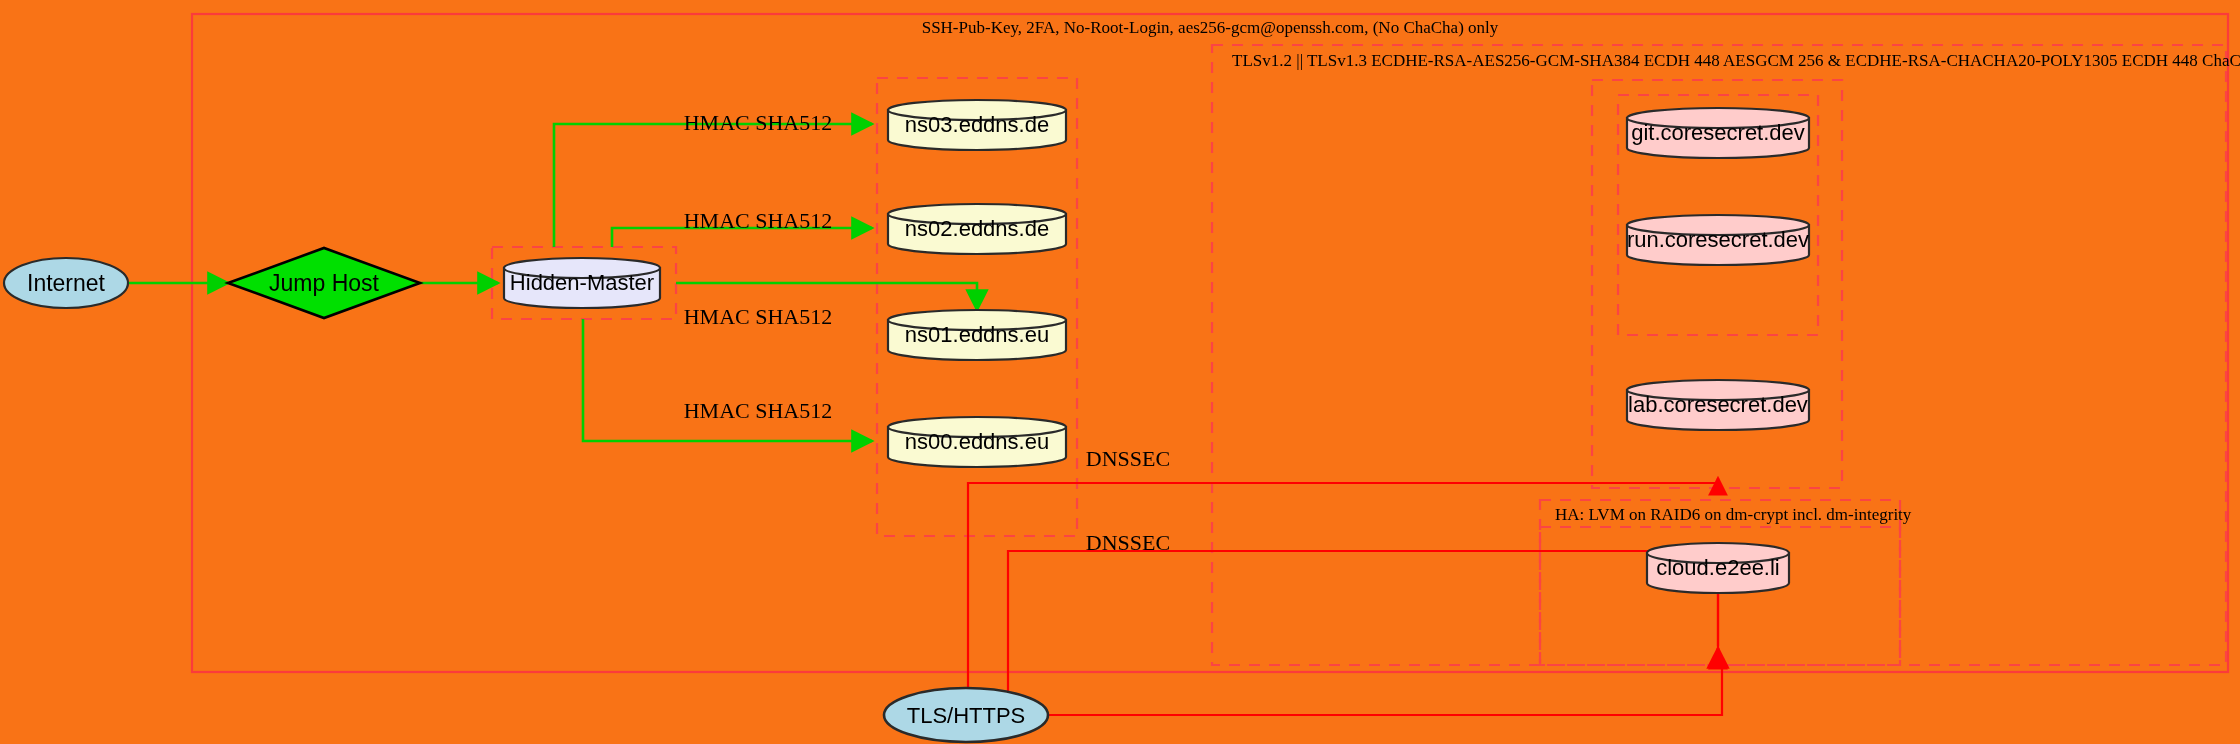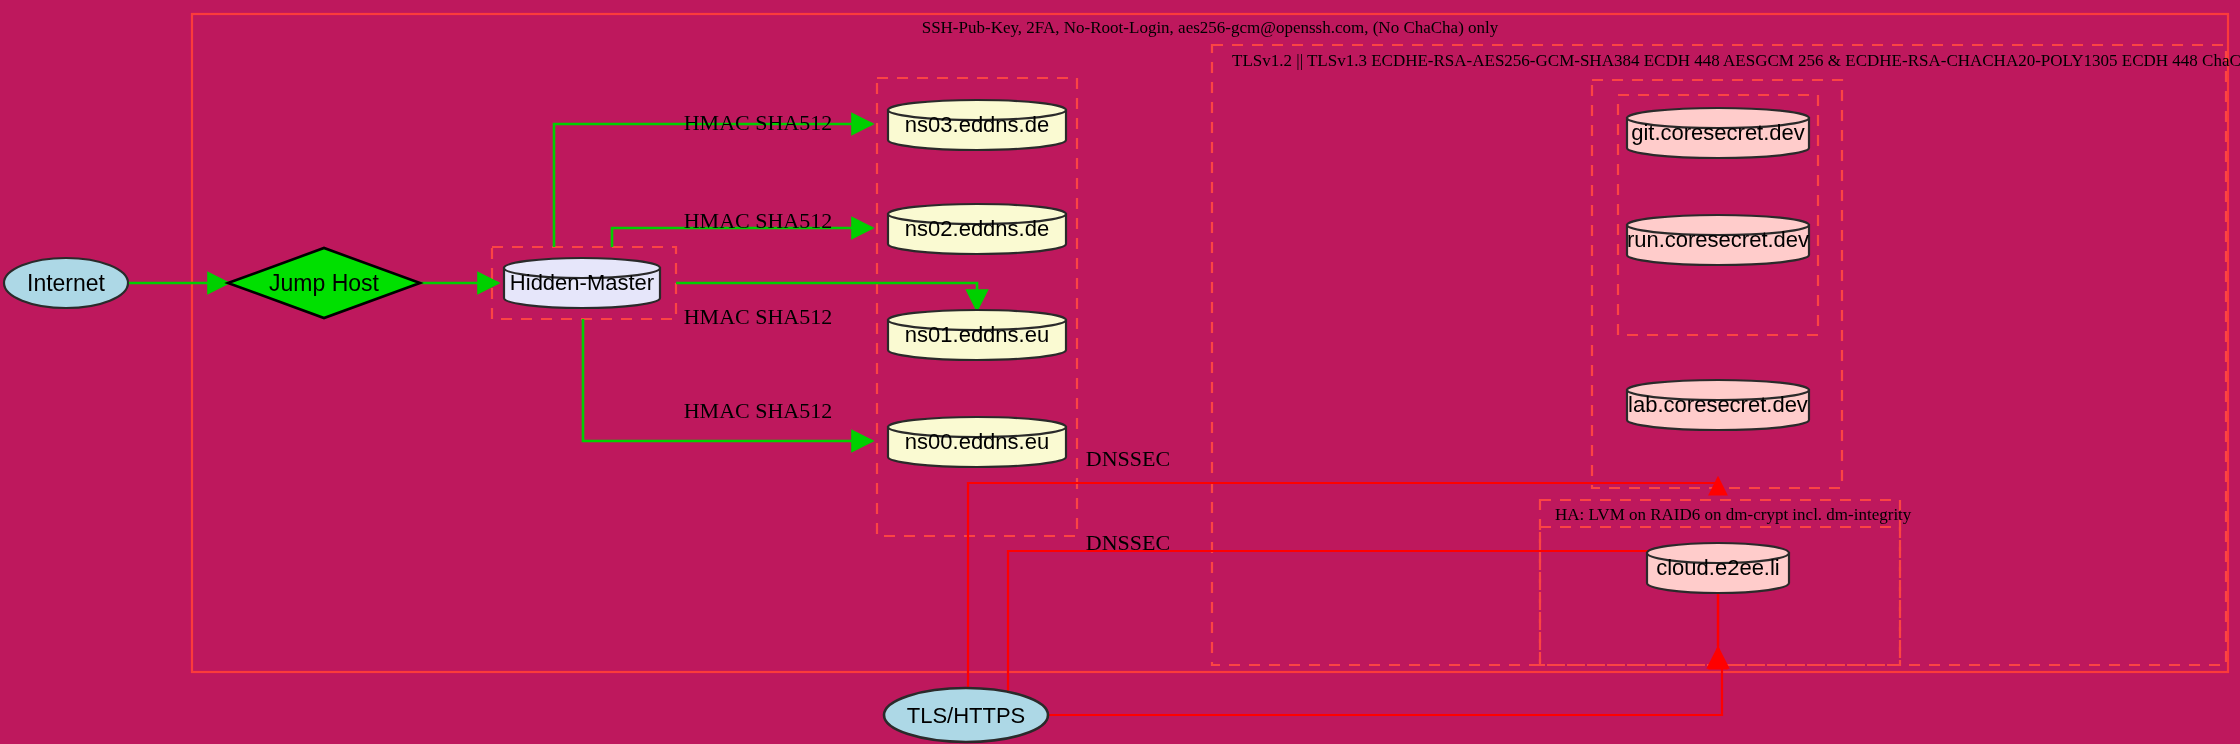--- a/index.html
+++ b/index.html
@@ -4,21 +4,21 @@
 <style>
   html, body {
     margin: 0;
     padding: 0;
     background: #ffffff;
   }
   #canvas {
     position: relative;
     width: 2240px;
     height: 744px;
-    background: #be185d;
+    background: #f97316;
     font-family: "Liberation Sans", sans-serif;
     overflow: hidden;
   }
   svg.diagram {
     position: absolute;
     top: 0;
     left: 0;
     width: 2240px;
     height: 744px;
   }

